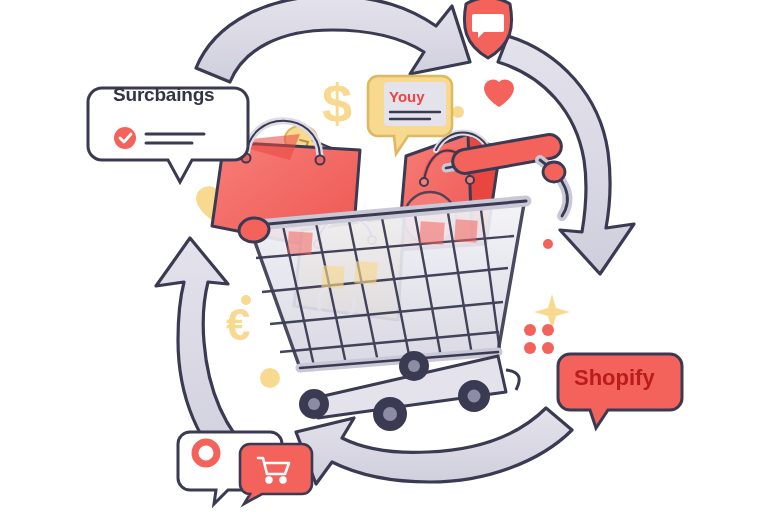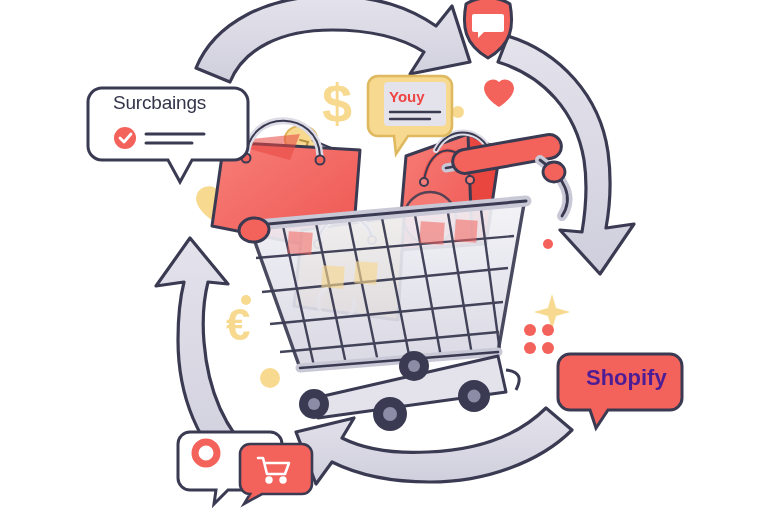--- a/index.html
+++ b/index.html
@@ -3,36 +3,35 @@
 <meta charset="utf-8">
 <style>
   html,body{margin:0;padding:0;background:#ffffff;}
   body{width:768px;height:512px;overflow:hidden;font-family:"Liberation Sans",sans-serif;}
   #stage{position:relative;width:768px;height:512px;background:#ffffff;}
   #art{position:absolute;left:0;top:0;width:768px;height:512px;}
   .lbl{position:absolute;pointer-events:none;}
 
   
   #surcbaings-text{
-    left:113px;top:92px;width:130px;
-    font-size:19px;font-weight:normal;color:#333449;
+    left:113px;top:84px;width:130px;
+    font-size:19px;font-weight:bold;color:#333449;
     letter-spacing:-.2px;white-space:nowrap;
   }
   
   #youy-text{
     left:389px;top:88px;width:60px;
     font-size:15px;font-weight:bold;color:#ef4444;
     white-space:nowrap;
   }
   
   #shopify-text{
     left:574px;top:365px;width:110px;
-    font-size:22px;font-weight:bold;color:#4c1d95;
+    font-size:22px;font-weight:bold;color:#b91c1c;
     white-space:nowrap;
-    margin-left:12px;
   }
 </style>
 </head>
 <body>
 
 <div id="stage">
 
 <svg id="art" viewBox="0 0 768 512" xmlns="http://www.w3.org/2000/svg">
 
   <defs>

